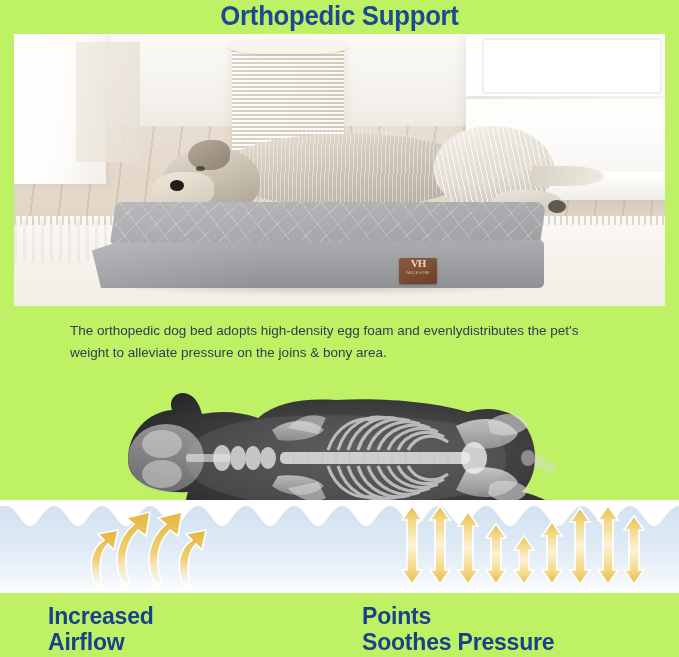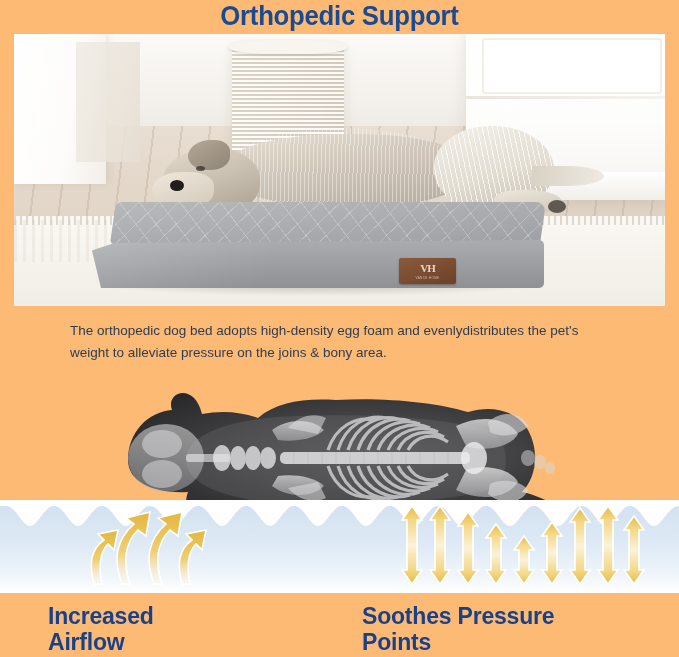--- a/index.html
+++ b/index.html
@@ -1,21 +1,21 @@
 <!DOCTYPE html>
 <html><head>
 <meta charset="utf-8">
 <style>
   html,body{margin:0;padding:0;background:#ffffff;}
   body{
     width:679px;height:657px;overflow:hidden;position:relative;
     font-family:"Liberation Sans", sans-serif;
     -webkit-font-smoothing:antialiased;
   }
-  .page{position:relative;width:679px;height:657px;background:#fdba74;overflow:hidden;}
+  .page{position:relative;width:679px;height:657px;background:#bef264;overflow:hidden;}
 
   
   .title{
     position:absolute;left:0;top:0;width:679px;height:32px;
     display:flex;align-items:center;justify-content:center;
     font-size:28px;font-weight:bold;letter-spacing:-0.3px;
     color:#1a4a91;font-family:"Liberation Sans", sans-serif;
     transform:scaleX(0.92);transform-origin:center center;
     white-space:nowrap;
   }
@@ -86,24 +86,24 @@
       repeating-linear-gradient(-48deg,rgba(255,255,255,.22) 0 1px,rgba(255,255,255,0) 1px 15px);}
   .bed-front{position:absolute;left:0;top:38px;width:452px;height:48px;
     background:linear-gradient(180deg,#aaacaf 0%,#9ea0a4 45%,#8e9094 100%);
     border-radius:3px 5px 5px 4px;
     clip-path:polygon(0% 22%, 5% 6%, 100% 0%, 100% 100%, 2% 100%);}
   .bed-front:after{content:"";position:absolute;inset:0;
     background:linear-gradient(100deg,rgba(255,255,255,.16),rgba(255,255,255,0) 40%);}
   .bed-shadow{position:absolute;left:8px;top:82px;width:440px;height:12px;
     background:radial-gradient(ellipse at 50% 0%,rgba(120,112,102,.38),rgba(120,112,102,0) 72%);}
   
-  .bed-tag{position:absolute;left:307px;top:56px;width:57px;height:26px;
+  .bed-tag{position:absolute;left:307px;top:56px;width:38px;height:26px;
     background:linear-gradient(160deg,#8a5a3c 0%,#7a4c31 55%,#6b4129 100%);
     border-radius:2px;box-shadow:0 1px 2px rgba(60,40,25,.4);
-    display:flex;flex-direction:column;align-items:center;justify-content:center;}
+    display:flex;flex-direction:column;align-items:center;}
   .bed-tag .mono{font-size:11px;font-weight:bold;color:#e8d6c4;line-height:1;
     letter-spacing:-1px;font-family:"Liberation Serif", serif;}
   .bed-tag .sub{font-size:3px;color:#d6bfa8;letter-spacing:.4px;margin-top:2px;
     font-family:"Liberation Sans", sans-serif;}
 
   
   .dog{position:absolute;left:120px;top:92px;width:460px;height:110px;}
   .dog-body{position:absolute;left:86px;top:8px;width:250px;height:74px;
     border-radius:50% 45% 48% 52%;
     background:linear-gradient(170deg,#e6ded2 0%,#cfc6b9 45%,#b3aa9d 100%);
@@ -388,18 +388,18 @@
         <path d="M208,2 L218,16 L213,16 L213,66 L218,66 L208,80 L198,66 L203,66 L203,16 L198,16 Z"></path>
         <path d="M234,12 L244,26 L239,26 L239,66 L244,66 L234,80 L224,66 L229,66 L229,26 L224,26 Z"></path>
       </g>
     </svg>
 
     <div class="cap cap-left">
       <div>Increased</div>
       <div>Airflow</div>
     </div>
     <div class="cap cap-right">
+      <div>Points</div>
       <div>Soothes Pressure</div>
-      <div>Points</div>
     </div>
 
   </div>
 </div>
 
 </body></html>

